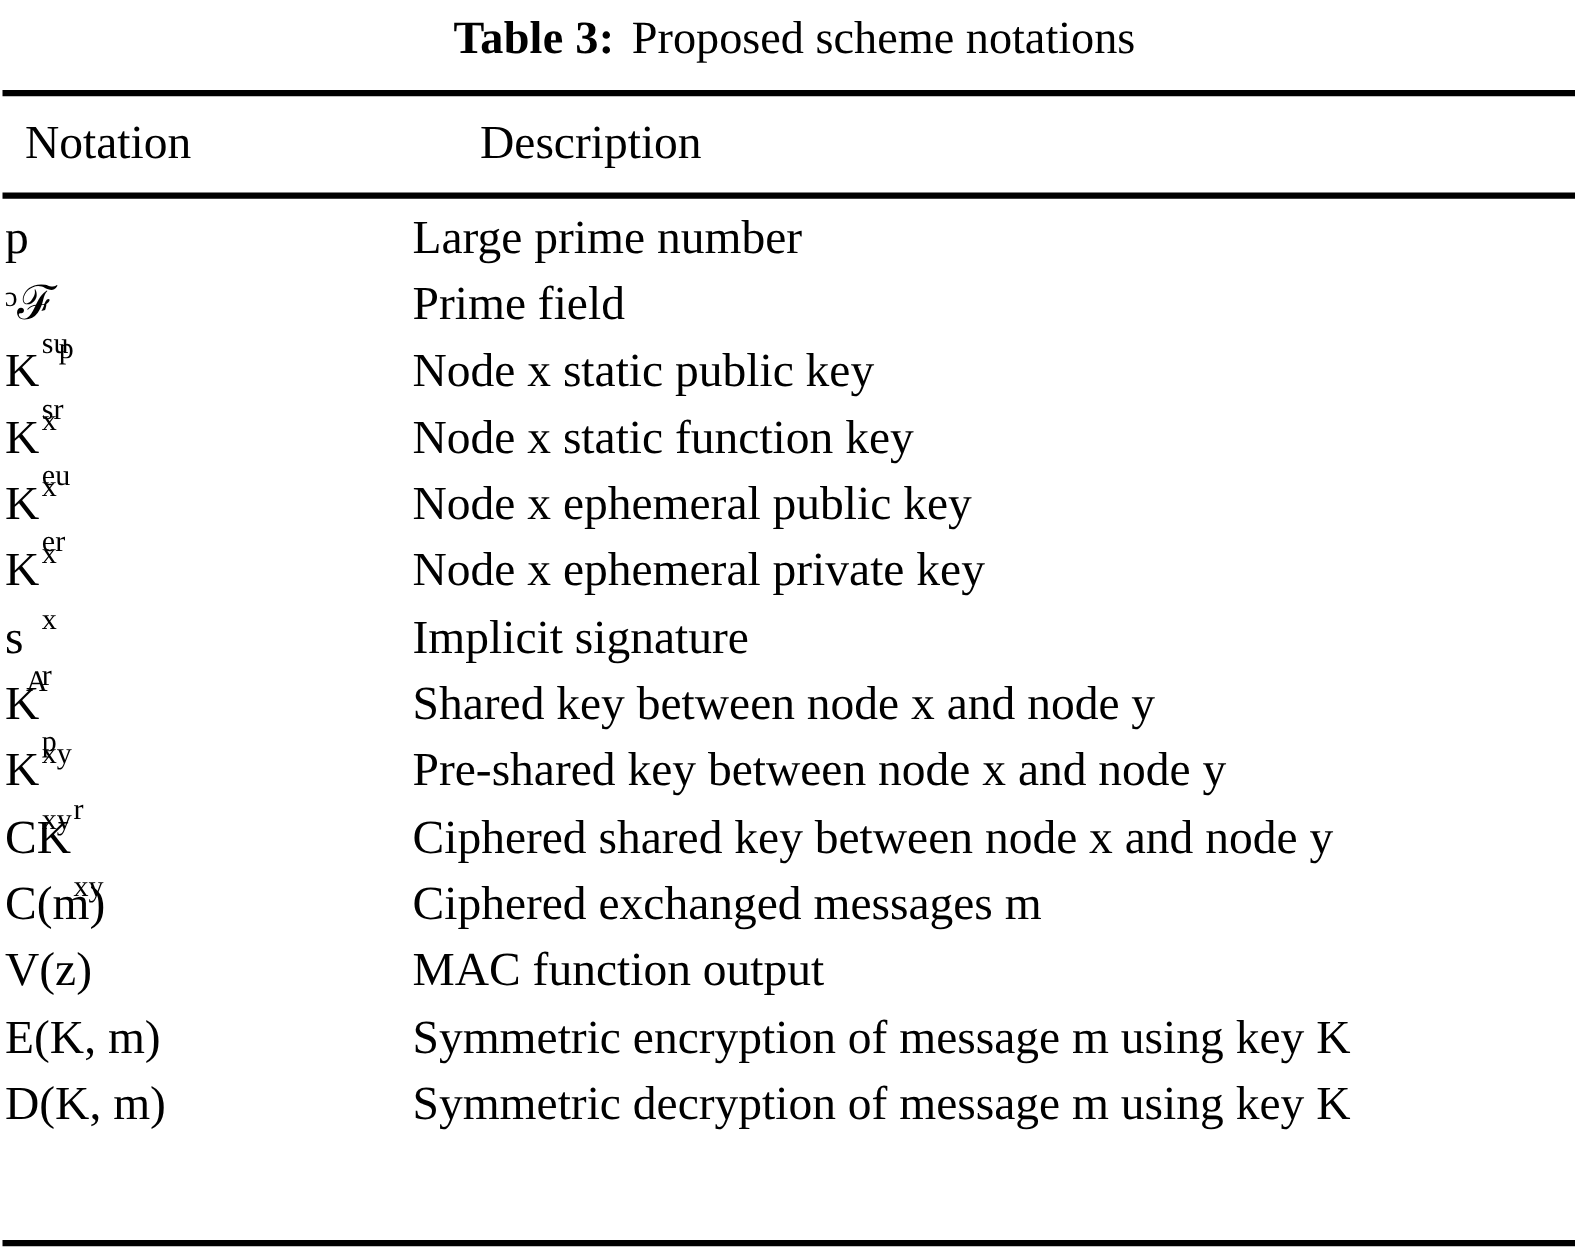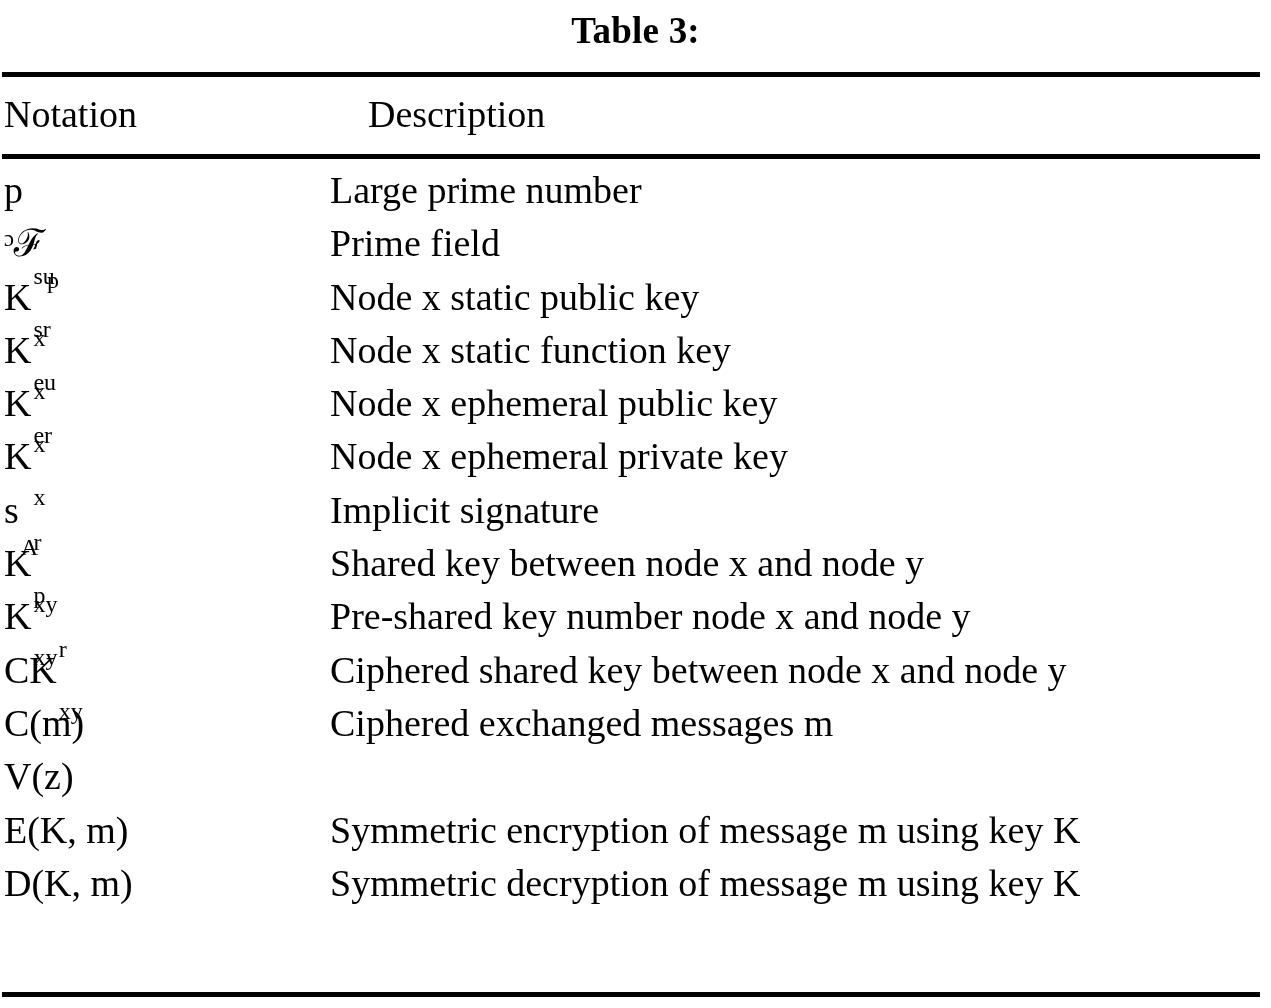--- a/index.html
+++ b/index.html
@@ -52,21 +52,21 @@
     width: 1258px;
     background: #000000;
   }
   .rule-top    { top: 72px;  height: 5px; }
   .rule-mid    { top: 154px; height: 5px; }
   .rule-bottom { top: 992px; height: 5px; }
 
   
   .head-row {
     position: absolute;
-    left: 0;
+    left: 16px;
     top: 86px;
     width: 1082px;
     height: 62px;
   }
   .head-cell {
     position: absolute;
     font-size: 38px;
     line-height: 56px;
     white-space: nowrap;
   }
@@ -137,20 +137,21 @@
   }
   .pad-sup { display: inline-block; }
 </style>
 </head>
 <body>
 
 <div class="table-figure">
 
   <div class="caption">
     <span class="caption-label">Table 3:</span>
+    <span class="caption-text">Proposed scheme notations</span>
   </div>
 
   <div class="rule rule-top"></div>
 
   <div class="head-row">
     <div class="head-cell head-notation">Notation</div>
     <div class="head-cell head-desc">Description</div>
   </div>
 
   <div class="rule rule-mid"></div>
@@ -183,32 +184,33 @@
       <div class="row">
         <div class="cell cell-notation"><span class="nbase">s</span><span class="sub-only"><span class="sub">A</span></span><span class="pad-sup" style="width: 20px;"></span></div>
         <div class="cell cell-desc">Implicit signature</div>
       </div>
       <div class="row">
         <div class="cell cell-notation"><span class="nbase">K</span><span class="supsub"><span class="sup">r</span><span class="sub">xy</span></span><span class="pad-sup" style="width: 34px;"></span></div>
         <div class="cell cell-desc">Shared key between node x and node y</div>
       </div>
       <div class="row">
         <div class="cell cell-notation"><span class="nbase">K</span><span class="supsub"><span class="sup">p</span><span class="sub">xy</span></span><span class="pad-sup" style="width: 34px;"></span></div>
-        <div class="cell cell-desc">Pre-shared key number node x and node y</div>
+        <div class="cell cell-desc">Pre-shared key between node x and node y</div>
       </div>
       <div class="row">
         <div class="cell cell-notation"><span class="nbase">CK</span><span class="supsub"><span class="sup">r</span><span class="sub">xy</span></span><span class="pad-sup" style="width: 34px;"></span></div>
         <div class="cell cell-desc">Ciphered shared key between node x and node y</div>
       </div>
       <div class="row">
         <div class="cell cell-notation"><span class="nbase">C(m)</span></div>
         <div class="cell cell-desc">Ciphered exchanged messages m</div>
       </div>
       <div class="row">
         <div class="cell cell-notation"><span class="nbase">V(z)</span></div>
+        <div class="cell cell-desc">MAC function output</div>
       </div>
       <div class="row">
         <div class="cell cell-notation"><span class="nbase">E(K, m)</span></div>
         <div class="cell cell-desc">Symmetric encryption of message m using key K</div>
       </div>
       <div class="row">
         <div class="cell cell-desc">Symmetric decryption of message m using key K</div>
         <div class="cell cell-notation"><span class="nbase">D(K, m)</span></div>
       </div>
     </div>

